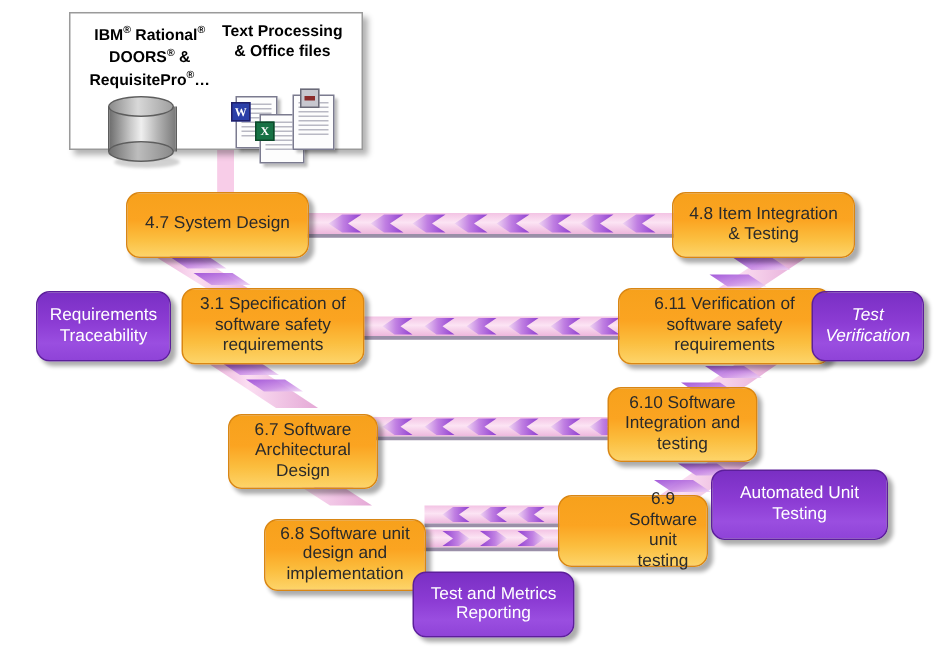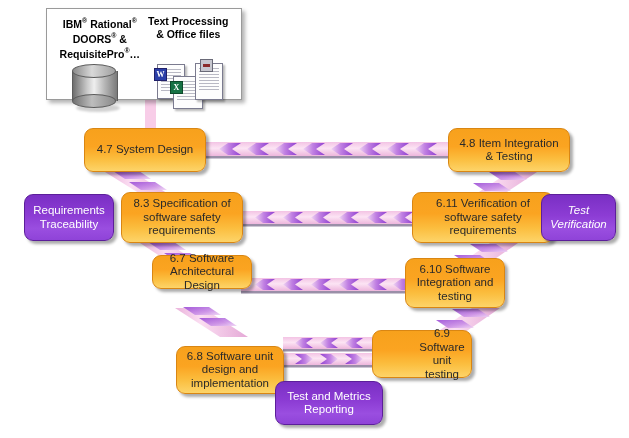--- a/index.html
+++ b/index.html
@@ -292,32 +292,32 @@
   <div class="node orange" style="left:84px;top:128px;width:122px;height:44px;">
     <span>4.7 System Design</span>
   </div>
 
   <div class="node orange" style="left:448px;top:128px;width:122px;height:44px;">
     <span>4.8 Item Integration
 &amp; Testing</span>
   </div>
 
   <div class="node orange" style="left:121px;top:192px;width:122px;height:51px;">
-    <span>8.3 Specification of
+    <span>3.1 Specification of
 software safety
 requirements</span>
   </div>
 
   <div class="node orange" style="left:412px;top:192px;width:142px;height:51px;">
     <span>6.11 Verification of
 software safety
 requirements</span>
   </div>
 
-  <div class="node orange" style="left:152px;top:255px;width:100px;height:34px;">
+  <div class="node orange" style="left:152px;top:276px;width:100px;height:50px;">
     <span>6.7 Software
 Architectural
 Design</span>
   </div>
 
   <div class="node orange" style="left:405px;top:258px;width:100px;height:50px;justify-content:center;">
     <span>6.10 Software
 Integration and
 testing</span>
   </div>
@@ -337,19 +337,23 @@
     <span>Requirements
 Traceability</span>
   </div>
 
   <div class="node purple" style="left:541px;top:194px;width:75px;height:47px;font-style:italic;">
     <span>Test
 Verification</span>
   </div>
 
 
+  <div class="node purple" style="left:474px;top:313px;width:118px;height:47px;">
+    <span>Automated Unit
+Testing</span>
+  </div>
 
   <div class="node purple" style="left:275px;top:381px;width:108px;height:44px;">
     <span>Test and Metrics
 Reporting</span>
   </div>
 
 </div>
 
 </body></html>

